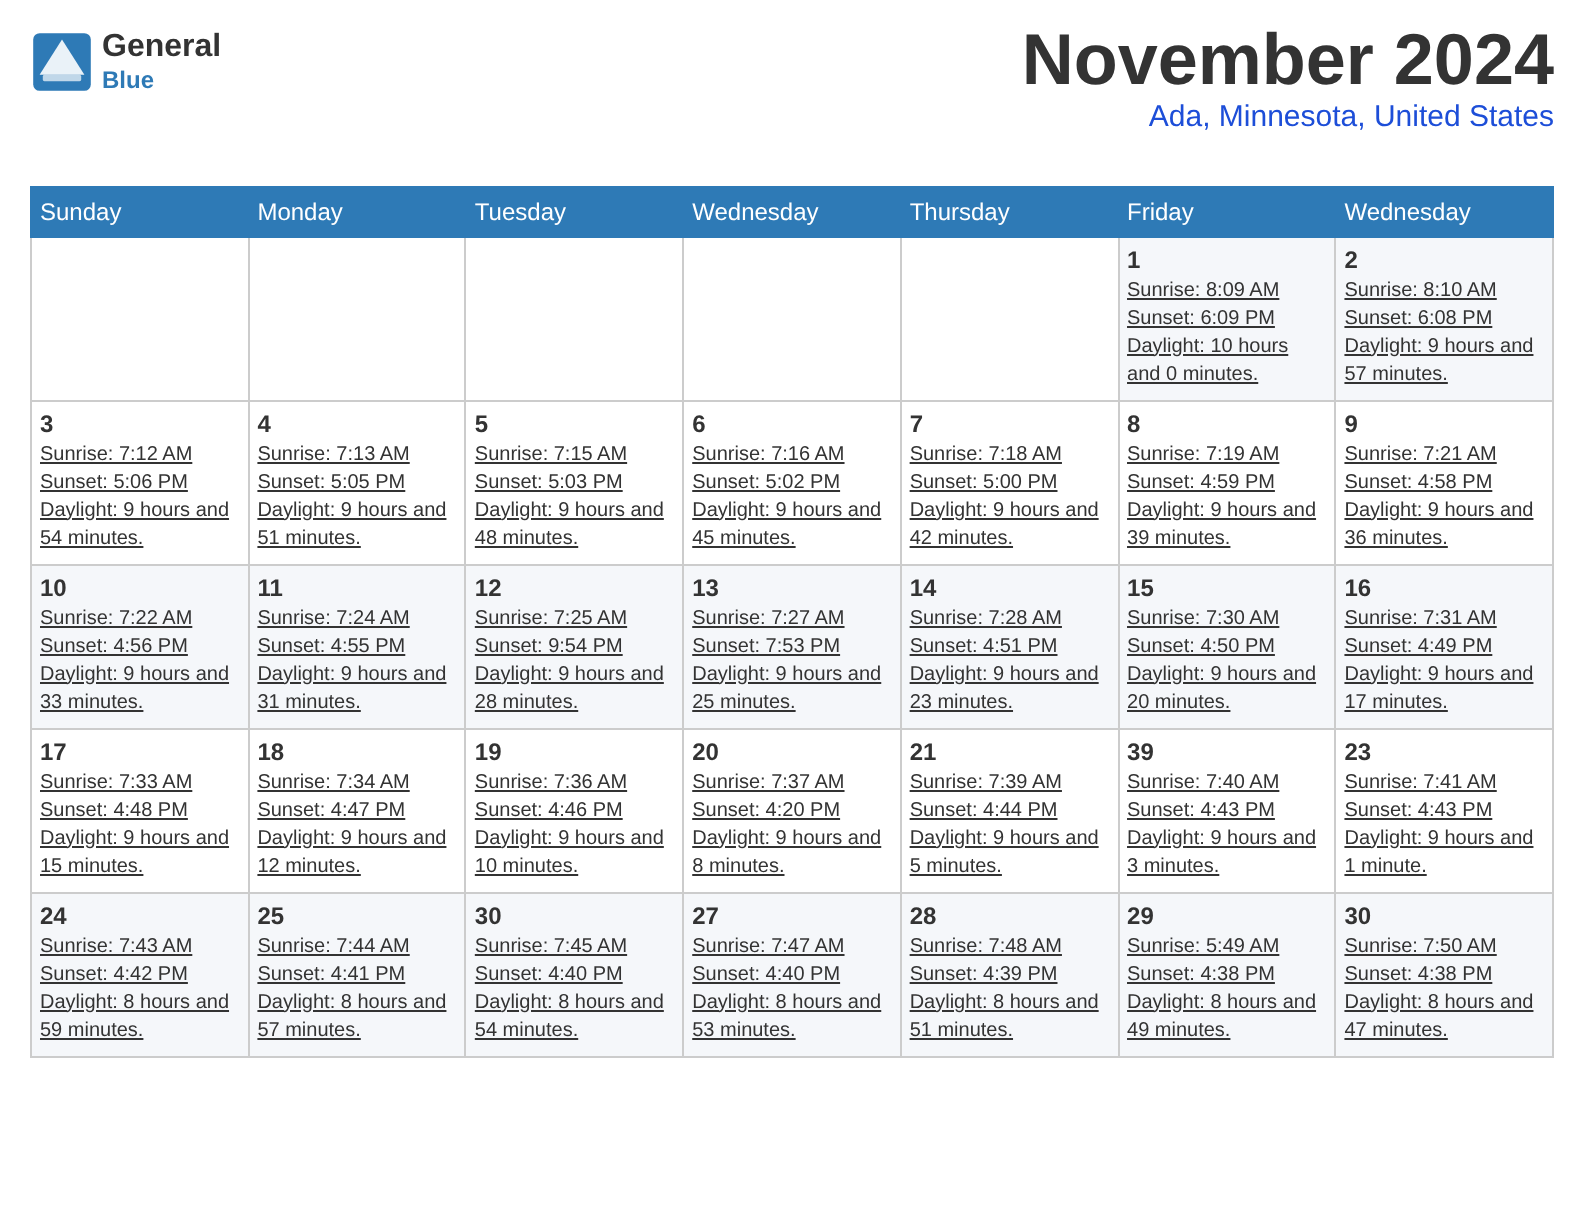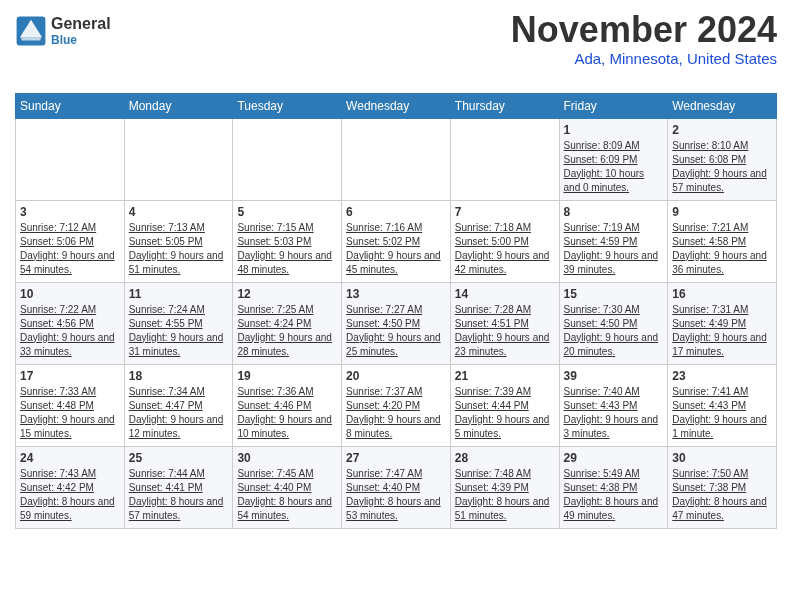--- a/index.html
+++ b/index.html
@@ -209,28 +209,28 @@
           <td>
             <span class="day-num">11</span>
             <div class="day-detail">Sunrise: 7:24 AM
 Sunset: 4:55 PM
 Daylight: 9 hours
 and 31 minutes.</div>
           </td>
           <td>
             <span class="day-num">12</span>
             <div class="day-detail">Sunrise: 7:25 AM
-Sunset: 4:24 PM
+Sunset: 9:54 PM
 Daylight: 9 hours
 and 28 minutes.</div>
           </td>
           <td>
             <span class="day-num">13</span>
             <div class="day-detail">Sunrise: 7:27 AM
-Sunset: 4:50 PM
+Sunset: 7:53 PM
 Daylight: 9 hours
 and 25 minutes.</div>
           </td>
           <td>
             <span class="day-num">14</span>
             <div class="day-detail">Sunrise: 7:28 AM
 Sunset: 4:51 PM
 Daylight: 9 hours
 and 23 minutes.</div>
           </td>
@@ -339,20 +339,20 @@
           <td>
             <span class="day-num">29</span>
             <div class="day-detail">Sunrise: 5:49 AM
 Sunset: 4:38 PM
 Daylight: 8 hours
 and 49 minutes.</div>
           </td>
           <td>
             <span class="day-num">30</span>
             <div class="day-detail">Sunrise: 7:50 AM
-Sunset: 7:38 PM
+Sunset: 4:38 PM
 Daylight: 8 hours
 and 47 minutes.</div>
           </td>
         </tr>
       </tbody>
   </table>
 </div>
 
 </body></html>

